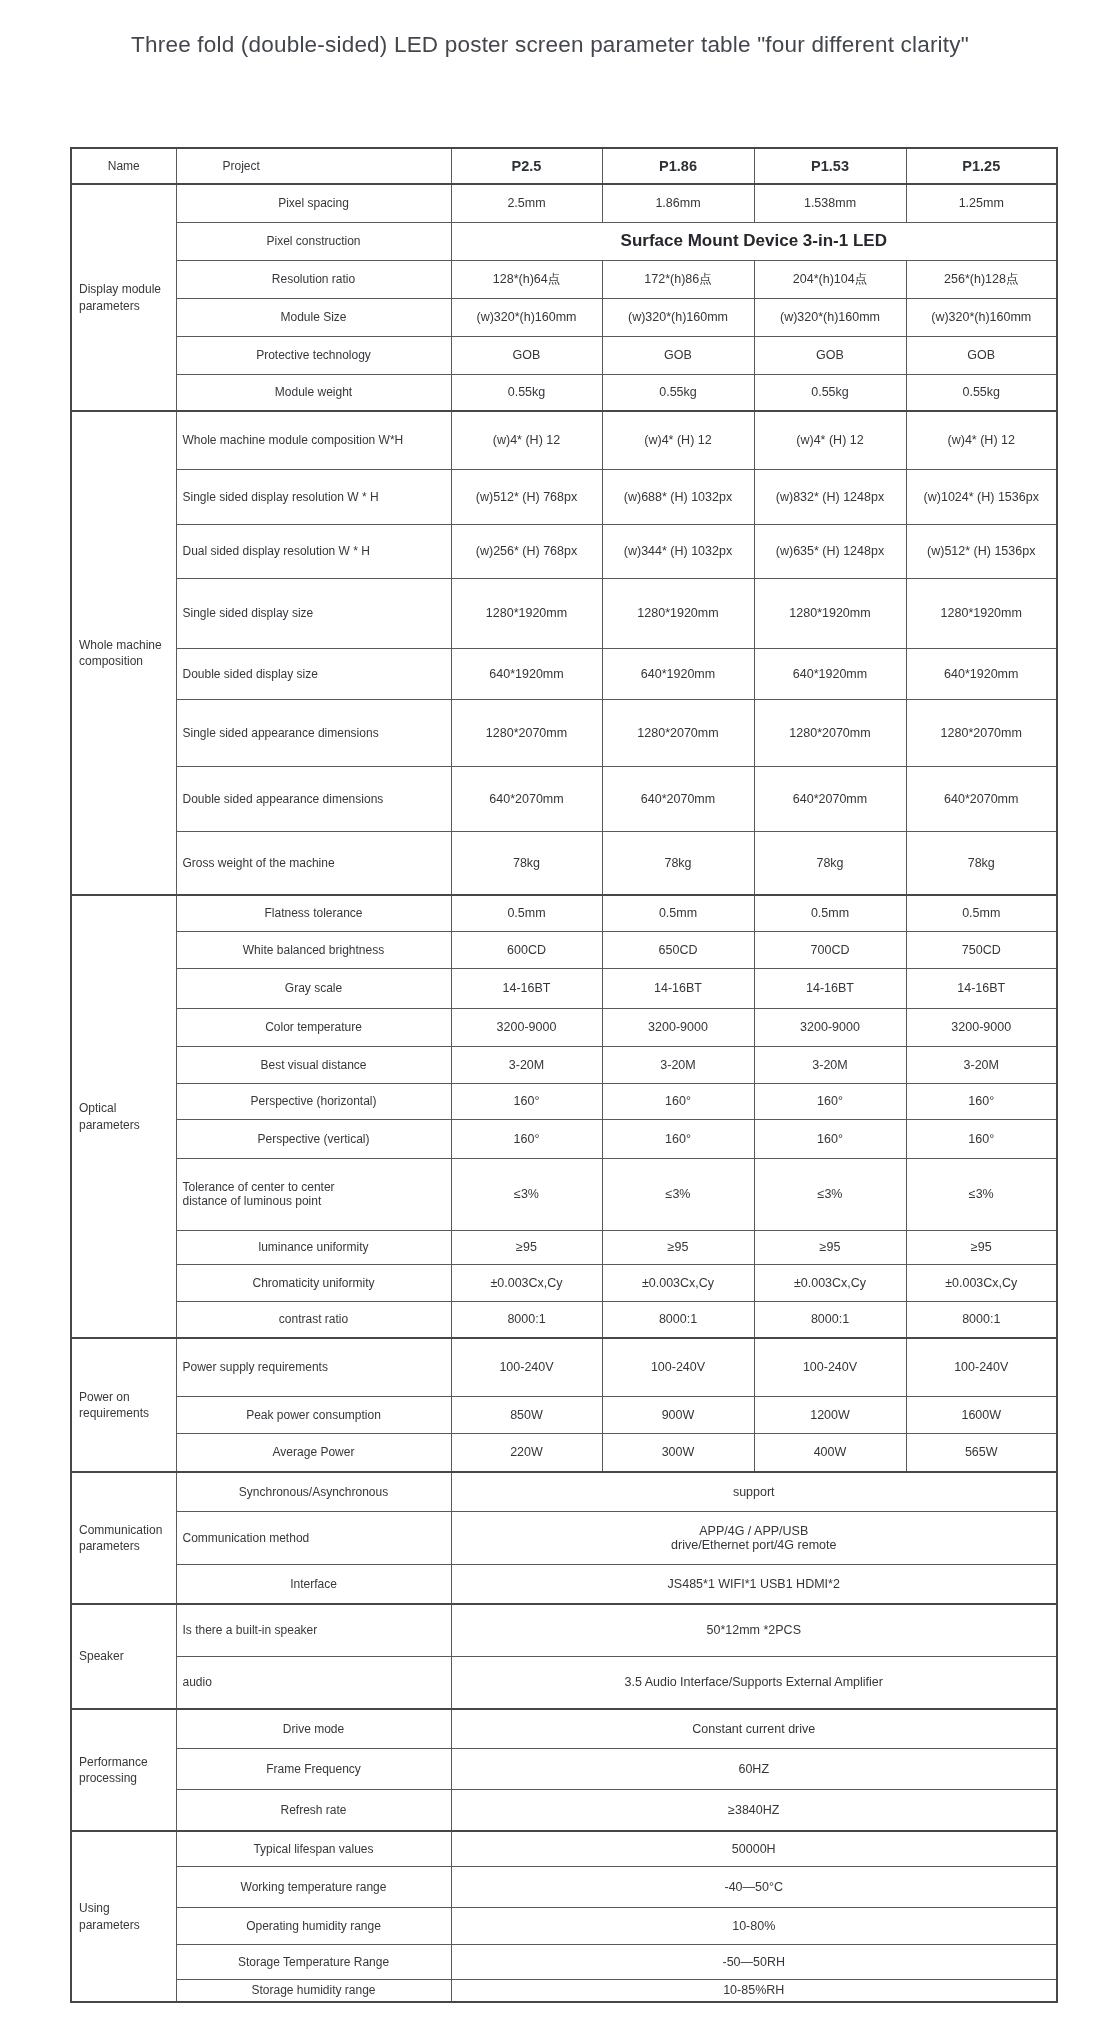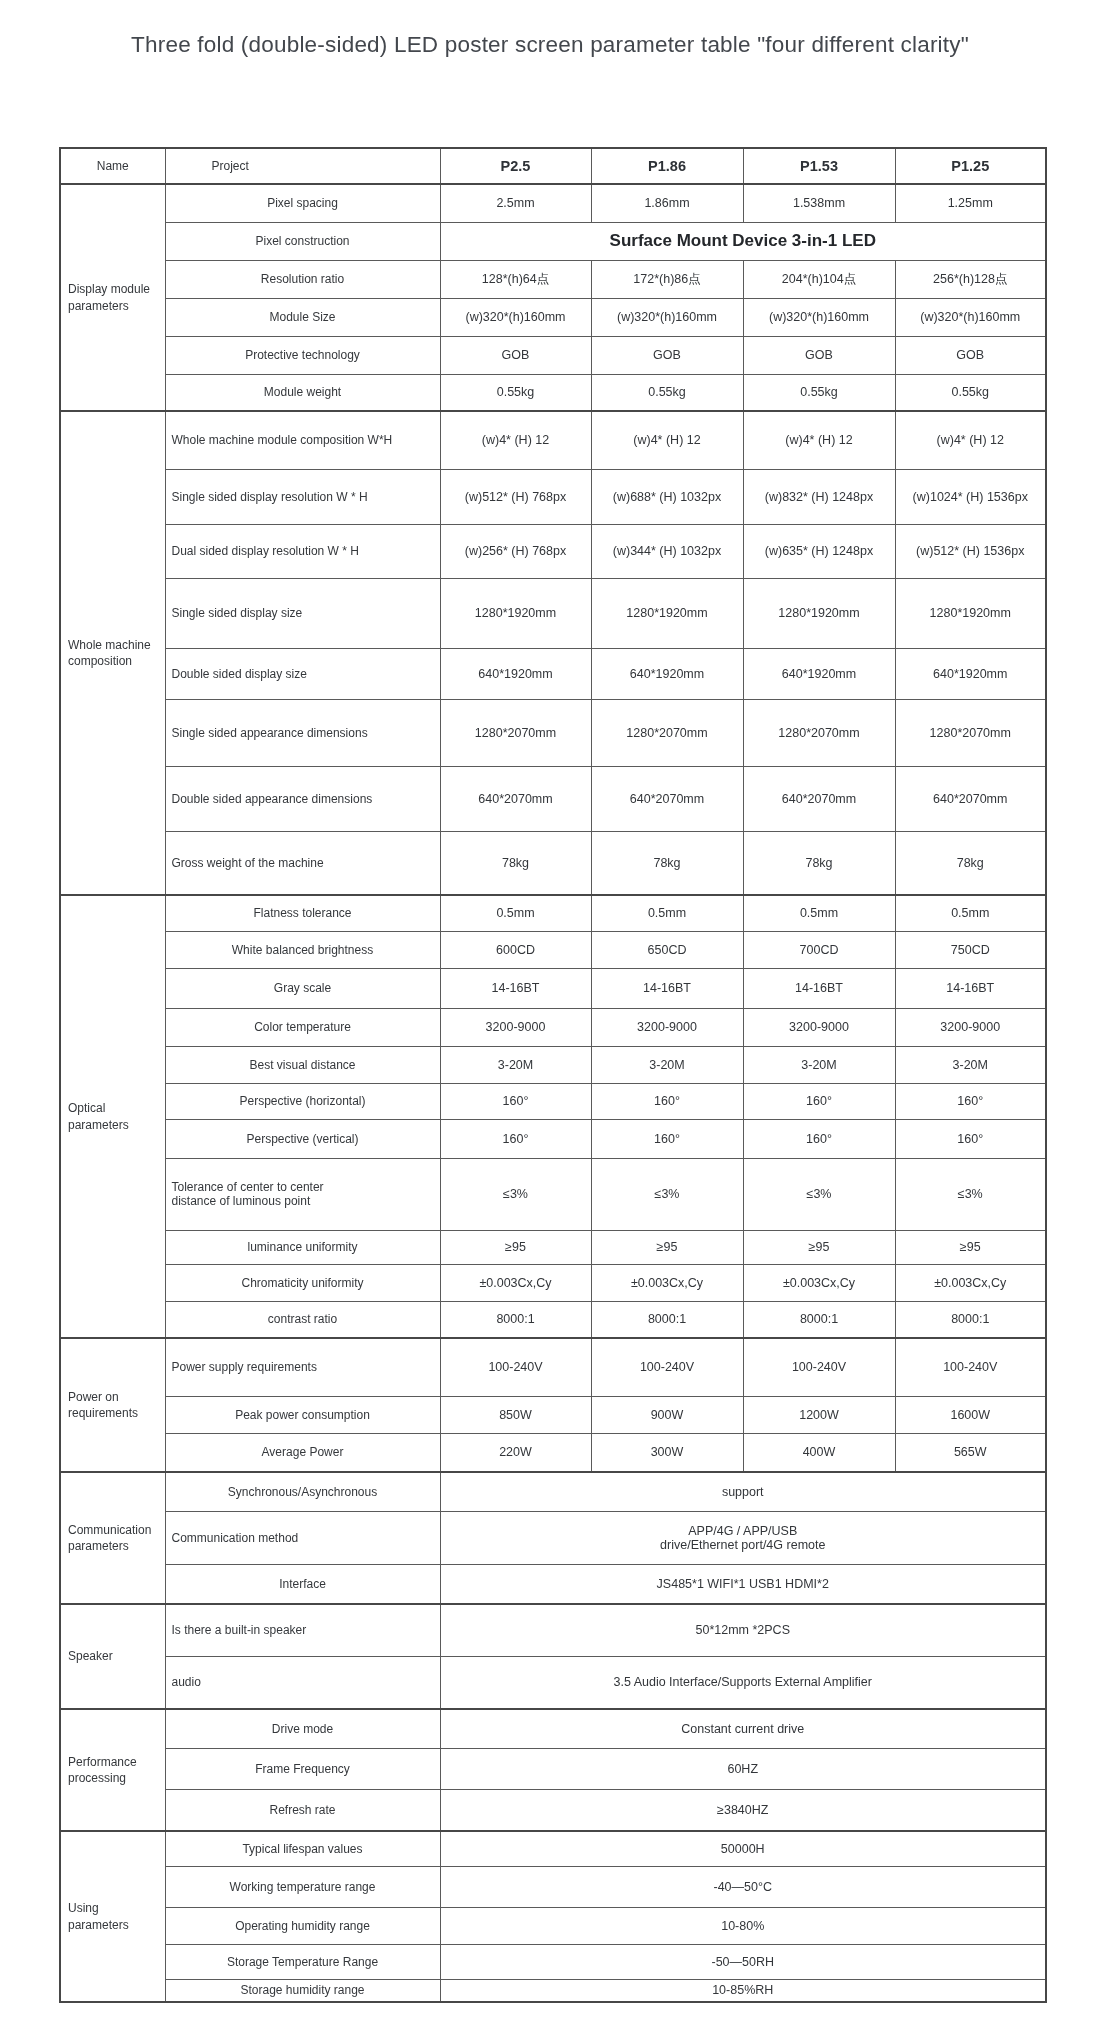--- a/index.html
+++ b/index.html
@@ -14,21 +14,21 @@
   .page-title {
     position: absolute;
     top: 32px; left: 0; width: 1100px;
     text-align: center;
     font-size: 22.5px;
     letter-spacing: 0.2px;
     color: #43474d;
   }
   table.param-table {
     position: absolute;
-    left: 59px; top: 147px;
+    left: 70px; top: 147px;
     width: 986px;
     border-collapse: collapse;
     table-layout: fixed;
     border: 2px solid #474747;
   }
   td, th {
     border: 1px solid #5a5a5a;
     padding: 2px 4px;
     font-size: 12.5px;
     font-weight: 400;

